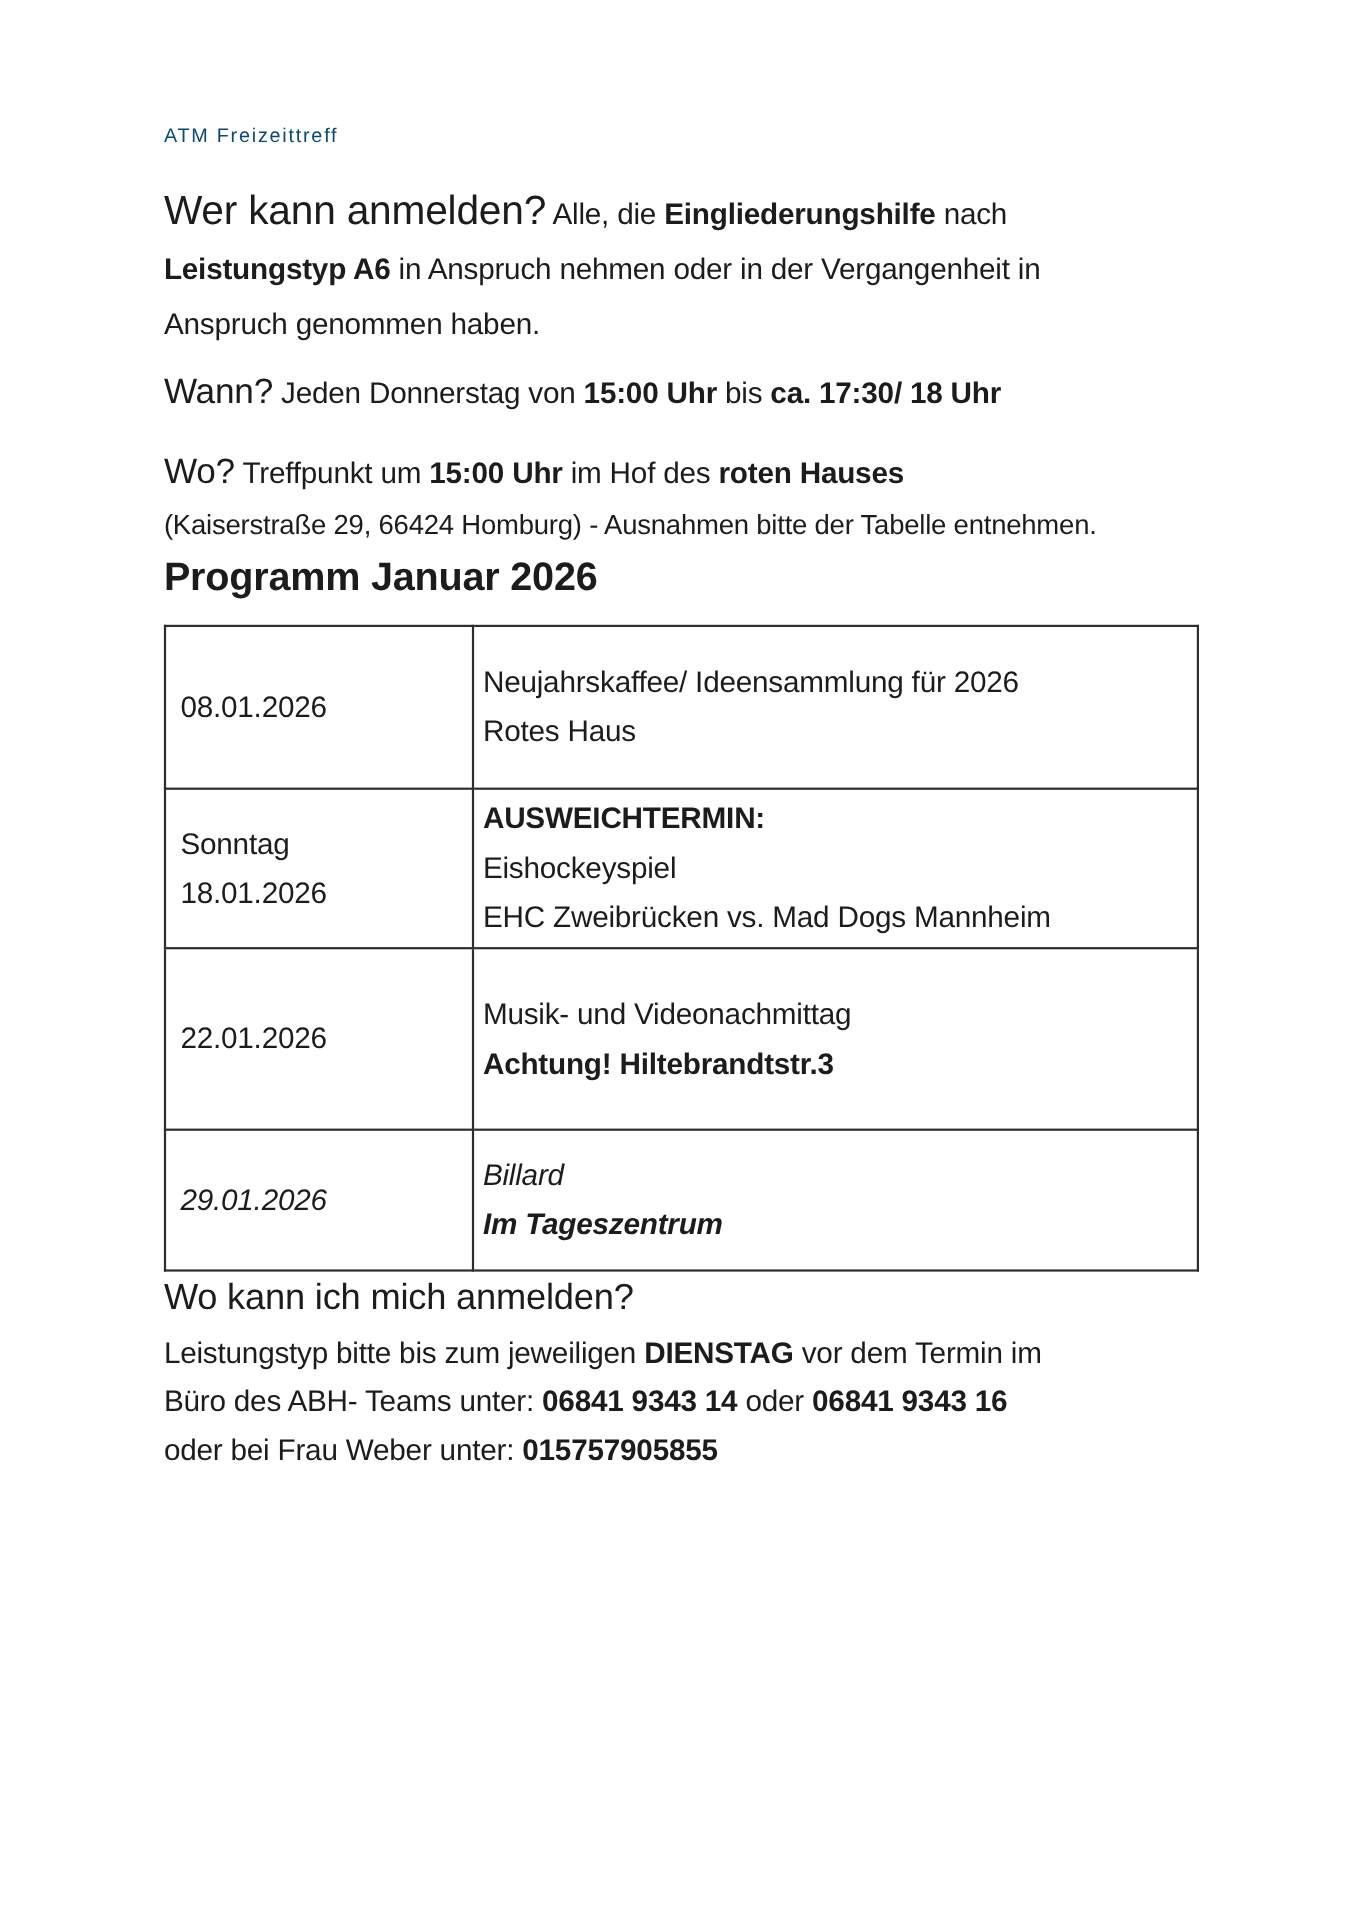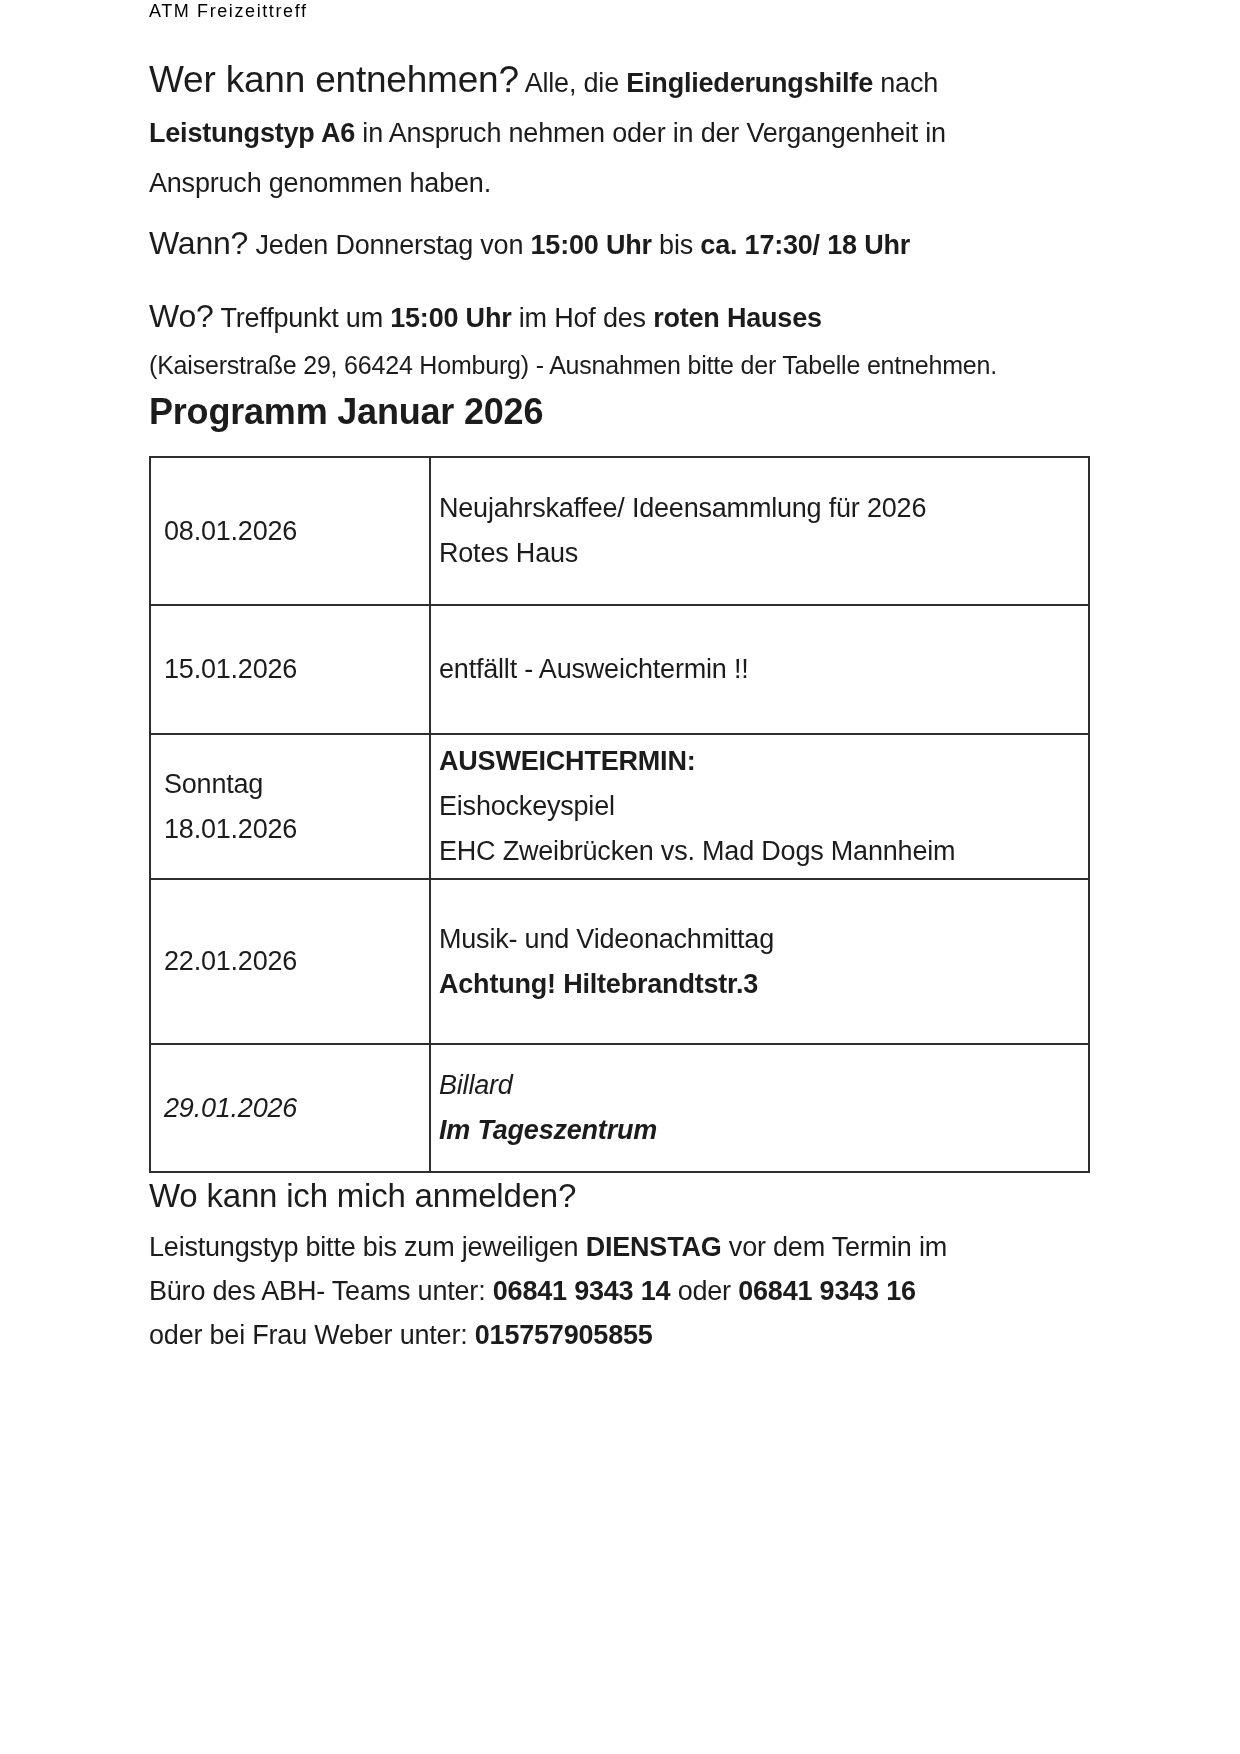--- a/index.html
+++ b/index.html
@@ -10,23 +10,24 @@
     margin: 0 auto;
     background: #ffffff;
     box-sizing: border-box;
     padding: 0 150px 0 149px;
     font-family: "Liberation Sans", sans-serif;
     color: #1c1c1c;
     letter-spacing: -0.2px;
     overflow: hidden;
   }
   .doc-header {
+    margin-top: 112px;
     font-size: 18px;
     line-height: 22px;
-    color: #000000;
+    color: #0c4a6e;
     letter-spacing: 1.6px;
   }
   p { margin: 0; }
   b, .bold { font-weight: 700; }
   .para { font-size: 27px; line-height: 50px; }
   .h-inline { font-size: 37px; }
   .h-inline-sm { font-size: 32px; }
   .para-who { margin-top: 33px; }
   .para-wann { margin-top: 10px; }
   .para-wo { margin-top: 22px; line-height: 48px; }
@@ -67,48 +68,40 @@
     line-height: 44px;
   }
 </style>
 </head>
 <body>
 
 <div class="page">
 
   <div class="doc-header">ATM Freizeittreff</div>
 
-  <p class="para para-who"><span class="h-inline">Wer kann entnehmen?</span><span> </span><span>Alle, die </span><b>Eingliederungshilfe</b><span> nach</span><br><b>Leistungstyp A6</b><span> in Anspruch nehmen oder in der Vergangenheit in</span><br><span>Anspruch genommen haben.</span></p>
+  <p class="para para-who"><span class="h-inline">Wer kann anmelden?</span><span> </span><span>Alle, die </span><b>Eingliederungshilfe</b><span> nach</span><br><b>Leistungstyp A6</b><span> in Anspruch nehmen oder in der Vergangenheit in</span><br><span>Anspruch genommen haben.</span></p>
 
   <p class="para para-wann"><span class="h-inline-sm">Wann?</span><span> </span><span>Jeden Donnerstag von </span><b>15:00 Uhr</b><span> bis </span><b>ca. 17:30/ 18 Uhr</b></p>
 
   <div class="para para-wo">
     <p><span class="h-inline-sm">Wo?</span><span> </span><span>Treffpunkt um </span><b>15:00 Uhr</b><span> im Hof des </span><b>roten Hauses</b></p>
     <p class="address-line">(Kaiserstraße 29, 66424 Homburg) - Ausnahmen bitte der Tabelle entnehmen.</p>
   </div>
 
   <p class="h-program">Programm Januar 2026</p>
 
   <table class="program">
     <tbody>
       <tr class="r1">
         <td class="c-date">
           <div>08.01.2026</div>
         </td>
         <td class="c-event">
           <div>Neujahrskaffee/ Ideensammlung für 2026</div>
           <div>Rotes Haus</div>
-        </td>
-      </tr>
-      <tr class="r2">
-        <td class="c-date">
-          <div>15.01.2026</div>
-        </td>
-        <td class="c-event">
-          <div>entfällt -  Ausweichtermin !!</div>
         </td>
       </tr>
       <tr class="r3">
         <td class="c-date">
           <div>Sonntag</div>
           <div>18.01.2026</div>
         </td>
         <td class="c-event">
           <div class="bold">AUSWEICHTERMIN:</div>
           <div>Eishockeyspiel</div>

